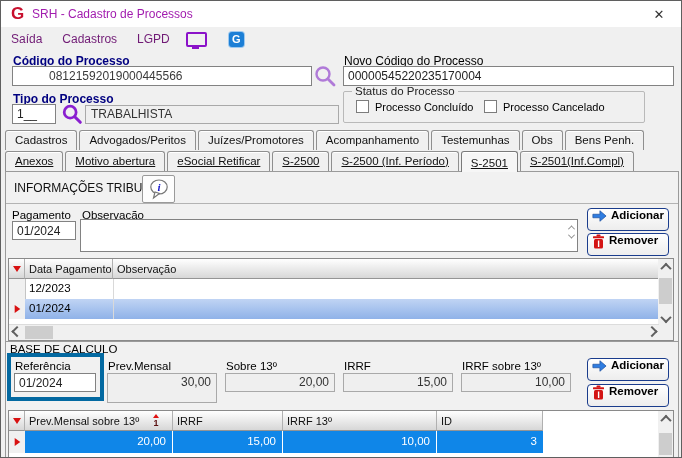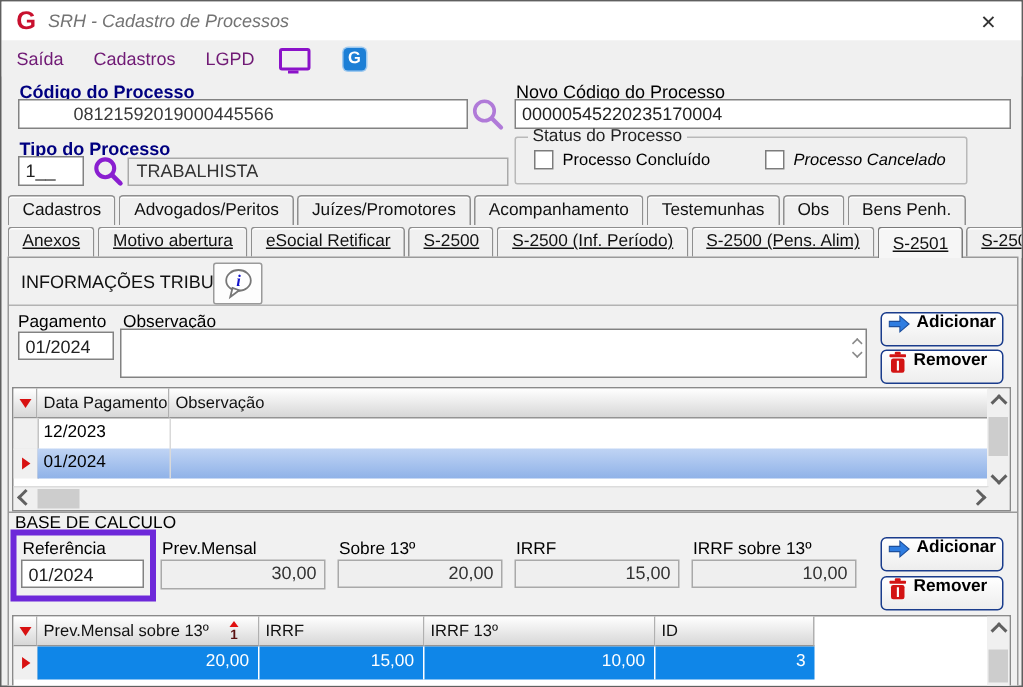--- a/index.html
+++ b/index.html
@@ -2,21 +2,21 @@
 <html><head>
 <meta charset="utf-8">
 <style>
   html,body{margin:0;padding:0;background:#e8e8e8;font-family:"Liberation Sans",sans-serif;}
   .win{position:relative;width:682px;height:458px;background:#f0f0f0;border:1px solid #5f5f5f;
        box-sizing:border-box;overflow:hidden;font-size:11px;color:#000;}
   
   .titlebar{position:absolute;left:0;top:0;width:100%;height:26px;background:#ffffff;}
   .logo{position:absolute;left:8px;top:4px;width:17px;height:17px;color:#c8102e;
         font-weight:bold;font-size:17px;line-height:17px;text-align:center;}
-  .title-text{position:absolute;left:31px;top:6px;font-size:12px;color:#737373;font-style:italic;}
+  .title-text{position:absolute;left:31px;top:6px;font-size:12px;color:#a21caf;}
   .close-btn{position:absolute;right:0;top:0;width:44px;height:26px;display:flex;
         align-items:center;justify-content:center;font-size:13px;color:#333;cursor:default;}
   
   .menubar{position:absolute;left:0;top:26px;width:100%;height:24px;background:#f0f0f0;
         display:flex;align-items:center;gap:0;}
   .menu-item{padding:4px 10px;font-size:12px;color:#701a75;}
   .monitor-icon{width:17px;height:11px;border:2px solid #8b12c9;border-radius:2px;margin:0 4px 0 6px;position:relative;}
   .monitor-icon:after{content:"";position:absolute;left:4px;bottom:-4px;width:7px;height:2px;background:#8b12c9;}
   .gapp-icon{width:15px;height:15px;background:#1c7fd6;border-radius:3px;color:#fff;font-weight:bold;
         font-size:11px;line-height:15px;text-align:center;margin-left:18px;box-shadow:0 0 0 1px #9ec9ef;}
@@ -70,21 +70,21 @@
   .sb{position:absolute;background:#f0f0f0;}
   .sb-btn{position:absolute;display:flex;align-items:center;justify-content:center;width:100%;height:15px;}
   .thumb{position:absolute;background:#cdcdcd;}
   .chev{display:inline-block;width:6px;height:6px;border-top:2px solid #606060;border-left:2px solid #606060;}
   .chev.up{transform:rotate(45deg) translate(1px,1px);}
   .chev.down{transform:rotate(225deg) translate(1px,1px);}
   .chev.left{transform:rotate(-45deg) translate(1px,-1px);}
   .chev.right{transform:rotate(135deg) translate(-1px,1px);}
   .chev.small{width:4px;height:4px;border-width:1.5px;border-color:#8a8a8a;}
   
-  .redbox{position:absolute;left:1px;top:181px;width:97px;height:48px;border:4px solid #6d28d9;
+  .redbox{position:absolute;left:1px;top:181px;width:97px;height:48px;border:4px solid #0369a1;
       box-sizing:border-box;z-index:10;}
   .sortmark{position:absolute;display:flex;flex-direction:column;align-items:center;line-height:1;}
   .sortmark .tri-up{width:0;height:0;border-left:3px solid transparent;border-right:3px solid transparent;
       border-bottom:4px solid #e01010;margin-bottom:1px;}
   .sortmark .n{font-size:9px;font-weight:bold;color:#5a1010;}
   .divline{position:absolute;left:0;top:169px;width:672px;border-top:1px solid #9a9a9a;}
   .vline{position:absolute;width:1px;background:#d9d9d9;}
 </style>
 </head>
 <body>
@@ -125,41 +125,40 @@
   </svg>
   <div class="fld" style="left:84px;top:104px;width:254px;height:19px;">TRABALHISTA</div>
 
   <fieldset class="status">
     <legend>Status do Processo</legend>
   </fieldset>
   <div class="cbrow" style="left:355px;top:99px;">
     <span class="cb"></span>
     <span>Processo Concluído</span>
   </div>
-  <div class="cbrow" style="left:509px;top:99px;font-style:italic;">
+  <div class="cbrow" style="left:483px;top:99px;">
     <span class="cb"></span>
     <span>Processo Cancelado</span>
   </div>
 
   <div class="tabrow r1" style="top:128px;height:21px;">
     <div class="tab">Cadastros</div>
     <div class="tab">Advogados/Peritos</div>
     <div class="tab">Juízes/Promotores</div>
     <div class="tab">Acompanhamento</div>
     <div class="tab">Testemunhas</div>
     <div class="tab">Obs</div>
     <div class="tab">Bens Penh.</div>
   </div>
   <div class="tabrow r2" style="top:149px;height:22px;">
     <div class="tab">Anexos</div>
     <div class="tab">Motivo abertura</div>
     <div class="tab">eSocial Retificar</div>
     <div class="tab">S-2500</div>
     <div class="tab">S-2500 (Inf. Período)</div>
-    <div class="tab">S-2500 (Pens. Alim)</div>
     <div class="tab active">S-2501</div>
     <div class="tab">S-2501(Inf.Compl)</div>
   </div>
 
   <div class="panel">
 
     <div class="strip">
       <div class="strip-label">INFORMAÇÕES TRIBUTO</div>
       <div class="info-btn">
         <svg width="22" height="22" viewBox="0 0 22 22">
@@ -243,21 +242,21 @@
 
     <div class="divline"></div>
     <div class="lbl" style="left:4px;top:171px;font-size:11.5px;">BASE DE CALCULO</div>
 
     <div class="redbox">
       <div class="lbl" style="left:4px;top:3px;font-size:11.5px;">Referência</div>
       <input class="inp" style="left: 3px; top: 16px; width: 82px; height: 19px; color: rgb(34, 34, 34);" value="01/2024">
     </div>
 
     <div class="lbl" style="left:102px;top:188px;font-size:11.5px;">Prev.Mensal</div>
-    <div class="fld num" style="left:101px;top:201px;width:110px;height:20px;">30,00</div>
+    <div class="fld num" style="left:101px;top:201px;width:110px;height:30px;">30,00</div>
 
     <div class="lbl" style="left:220px;top:188px;font-size:11.5px;">Sobre 13º</div>
     <div class="fld num" style="left:219px;top:201px;width:110px;height:19px;">20,00</div>
 
     <div class="lbl" style="left:338px;top:188px;font-size:11.5px;">IRRF</div>
     <div class="fld num" style="left:337px;top:201px;width:110px;height:19px;">15,00</div>
 
     <div class="lbl" style="left:456px;top:188px;font-size:11.5px;">IRRF sobre 13º</div>
     <div class="fld num" style="left:455px;top:201px;width:110px;height:19px;">10,00</div>
 

